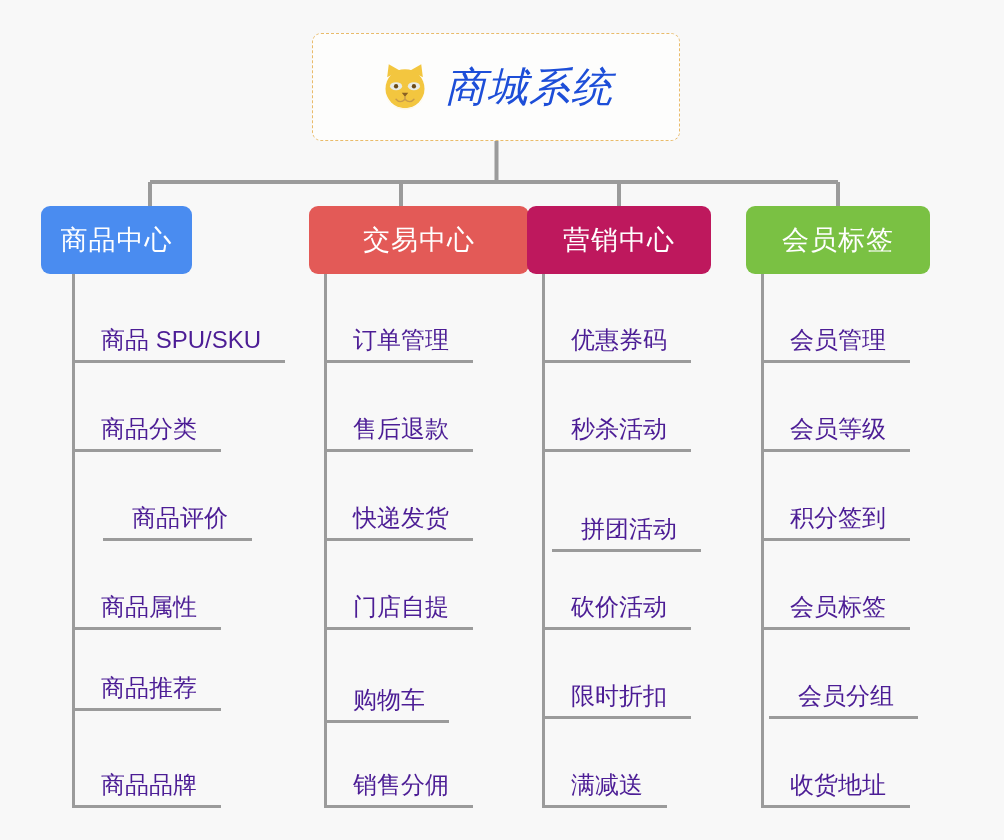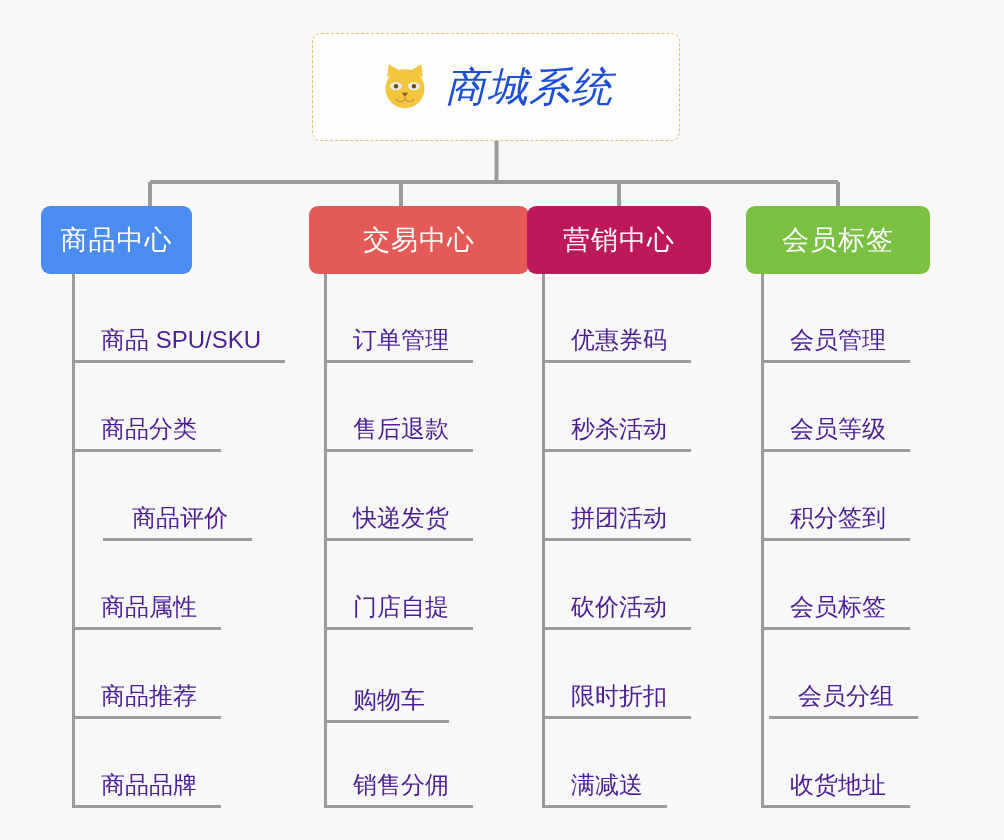--- a/index.html
+++ b/index.html
@@ -168,21 +168,21 @@
       </div>
     <div class="leaf" style="top:89px;">
         <span class="leaf-underline"><span class="leaf-label">商品分类</span></span>
       </div>
     <div class="leaf" style="top:178px;padding-left:31px;">
         <span class="leaf-underline"><span class="leaf-label">商品评价</span></span>
       </div>
     <div class="leaf" style="top:267px;">
         <span class="leaf-underline"><span class="leaf-label">商品属性</span></span>
       </div>
-    <div class="leaf" style="top:356px;justify-content:flex-end;">
+    <div class="leaf" style="top:348px;justify-content:flex-end;">
         <span class="leaf-underline"><span class="leaf-label">商品推荐</span></span>
       </div>
     <div class="leaf" style="top:445px;">
         <span class="leaf-underline"><span class="leaf-label">商品品牌</span></span>
       </div>
   </div>
 
   <div class="cat-box cat-1" style="background: rgb(227, 90, 87);">
     <span>交易中心</span>
   </div>
@@ -212,21 +212,21 @@
     <span>营销中心</span>
   </div>
   <div class="branch branch-2">
     <div class="trunk" style="height: 534px;"></div>
     <div class="leaf" style="top:0px;">
         <span class="leaf-underline"><span class="leaf-label">优惠券码</span></span>
       </div>
     <div class="leaf" style="top:89px;">
         <span class="leaf-underline"><span class="leaf-label">秒杀活动</span></span>
       </div>
-    <div class="leaf" style="top:178px;">
+    <div class="leaf" style="top:189px;margin-left:10px;">
         <span class="leaf-underline"><span class="leaf-label">拼团活动</span></span>
       </div>
     <div class="leaf" style="top:267px;">
         <span class="leaf-underline"><span class="leaf-label">砍价活动</span></span>
       </div>
     <div class="leaf" style="top:356px;">
         <span class="leaf-underline"><span class="leaf-label">限时折扣</span></span>
       </div>
     <div class="leaf" style="top:445px;">
         <span class="leaf-underline"><span class="leaf-label">满减送</span></span>

